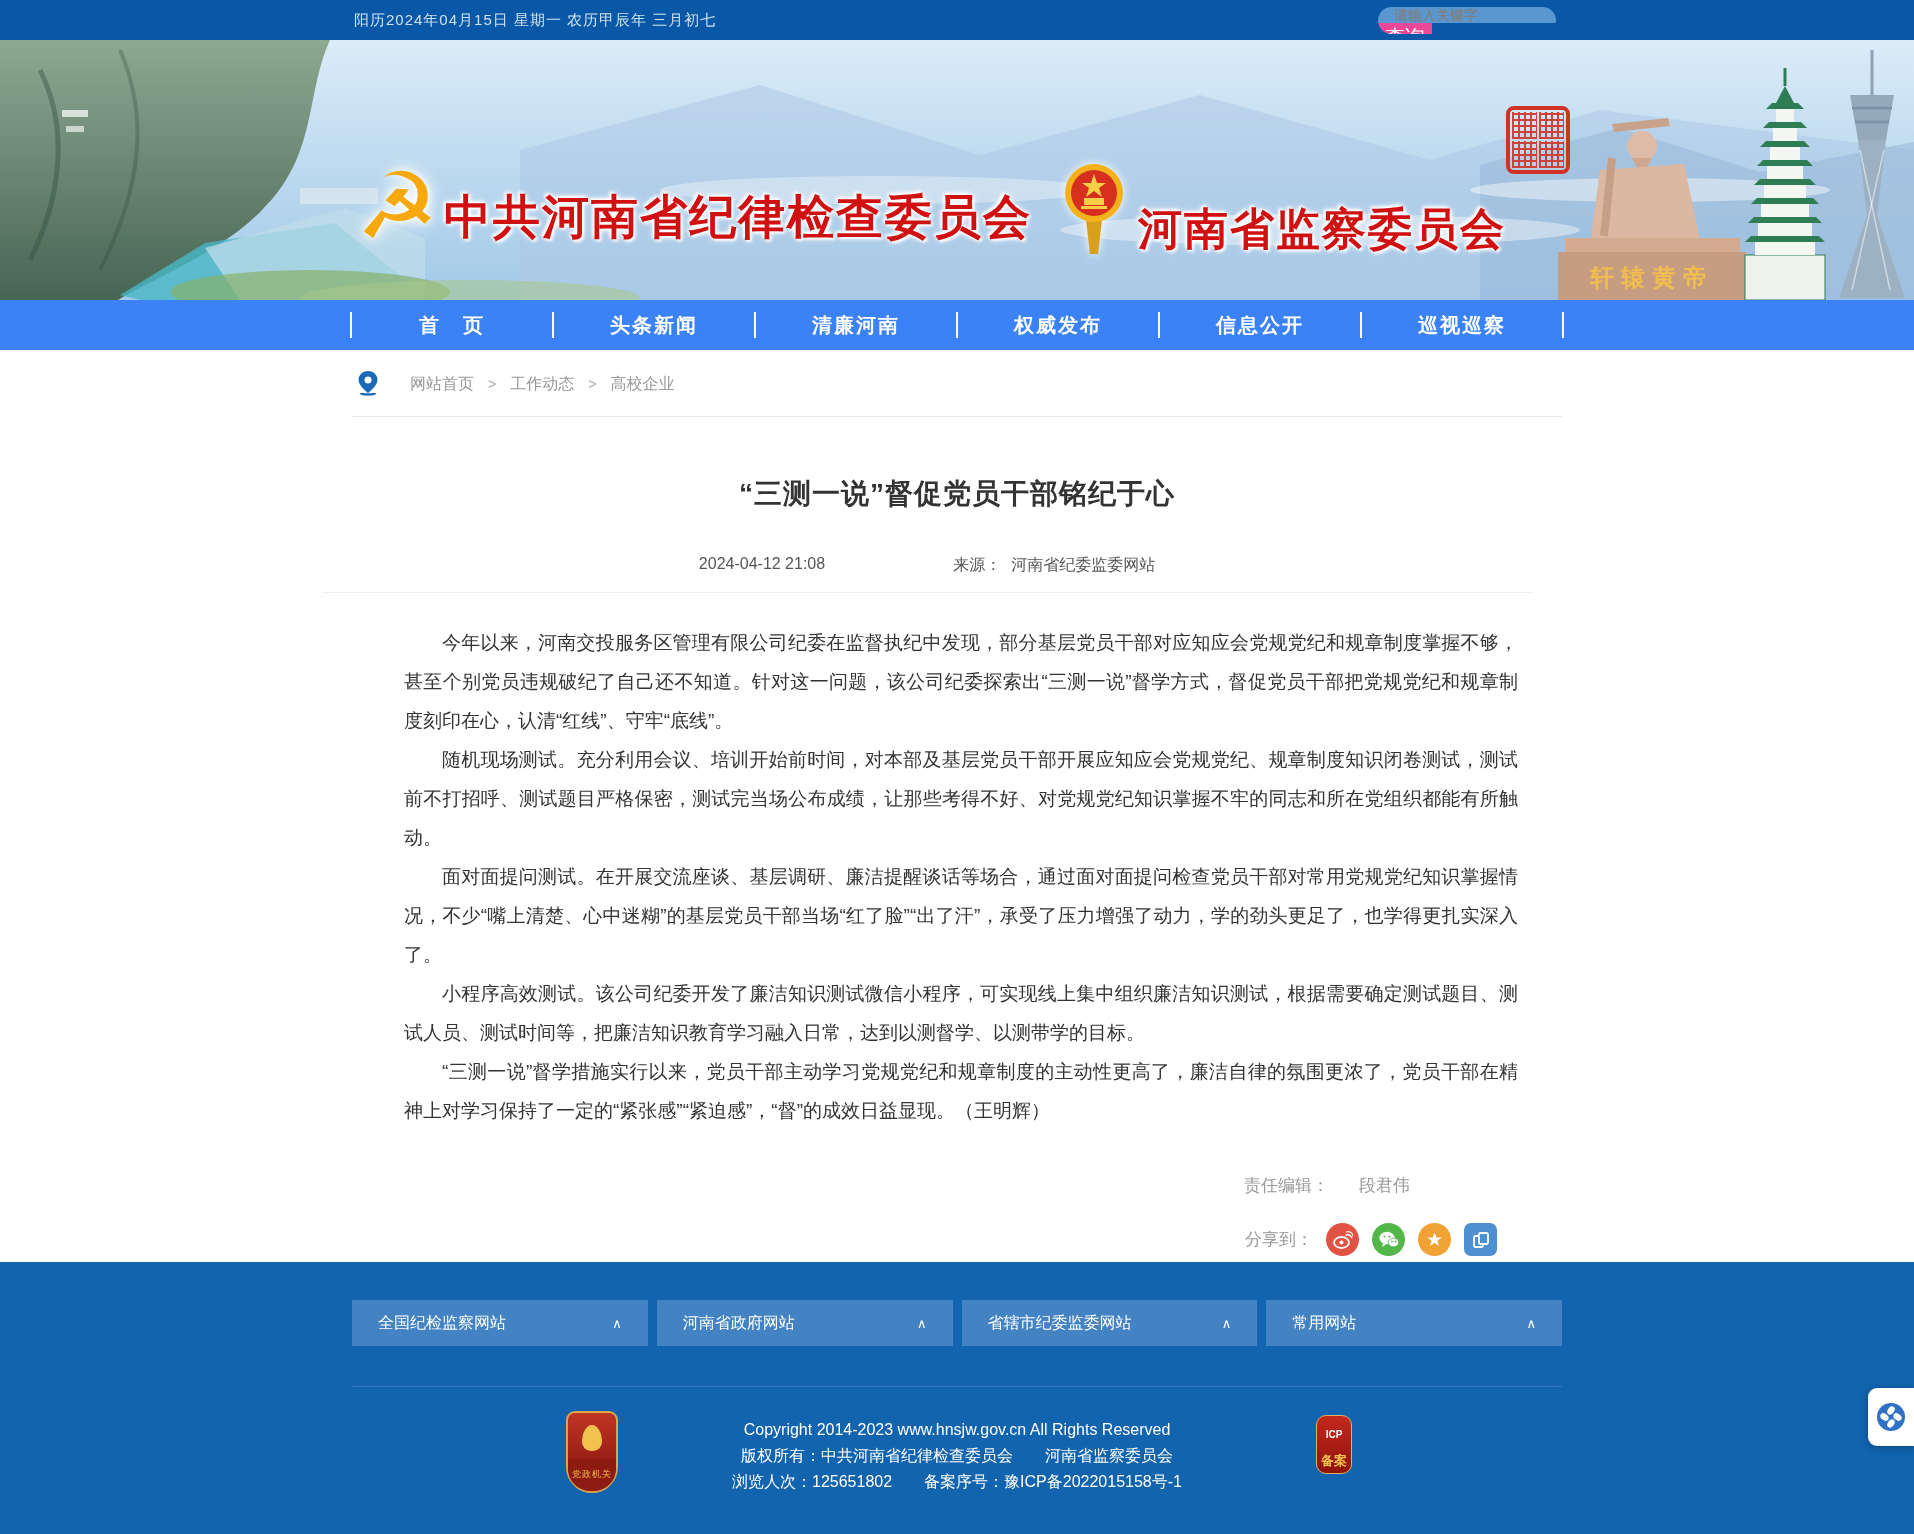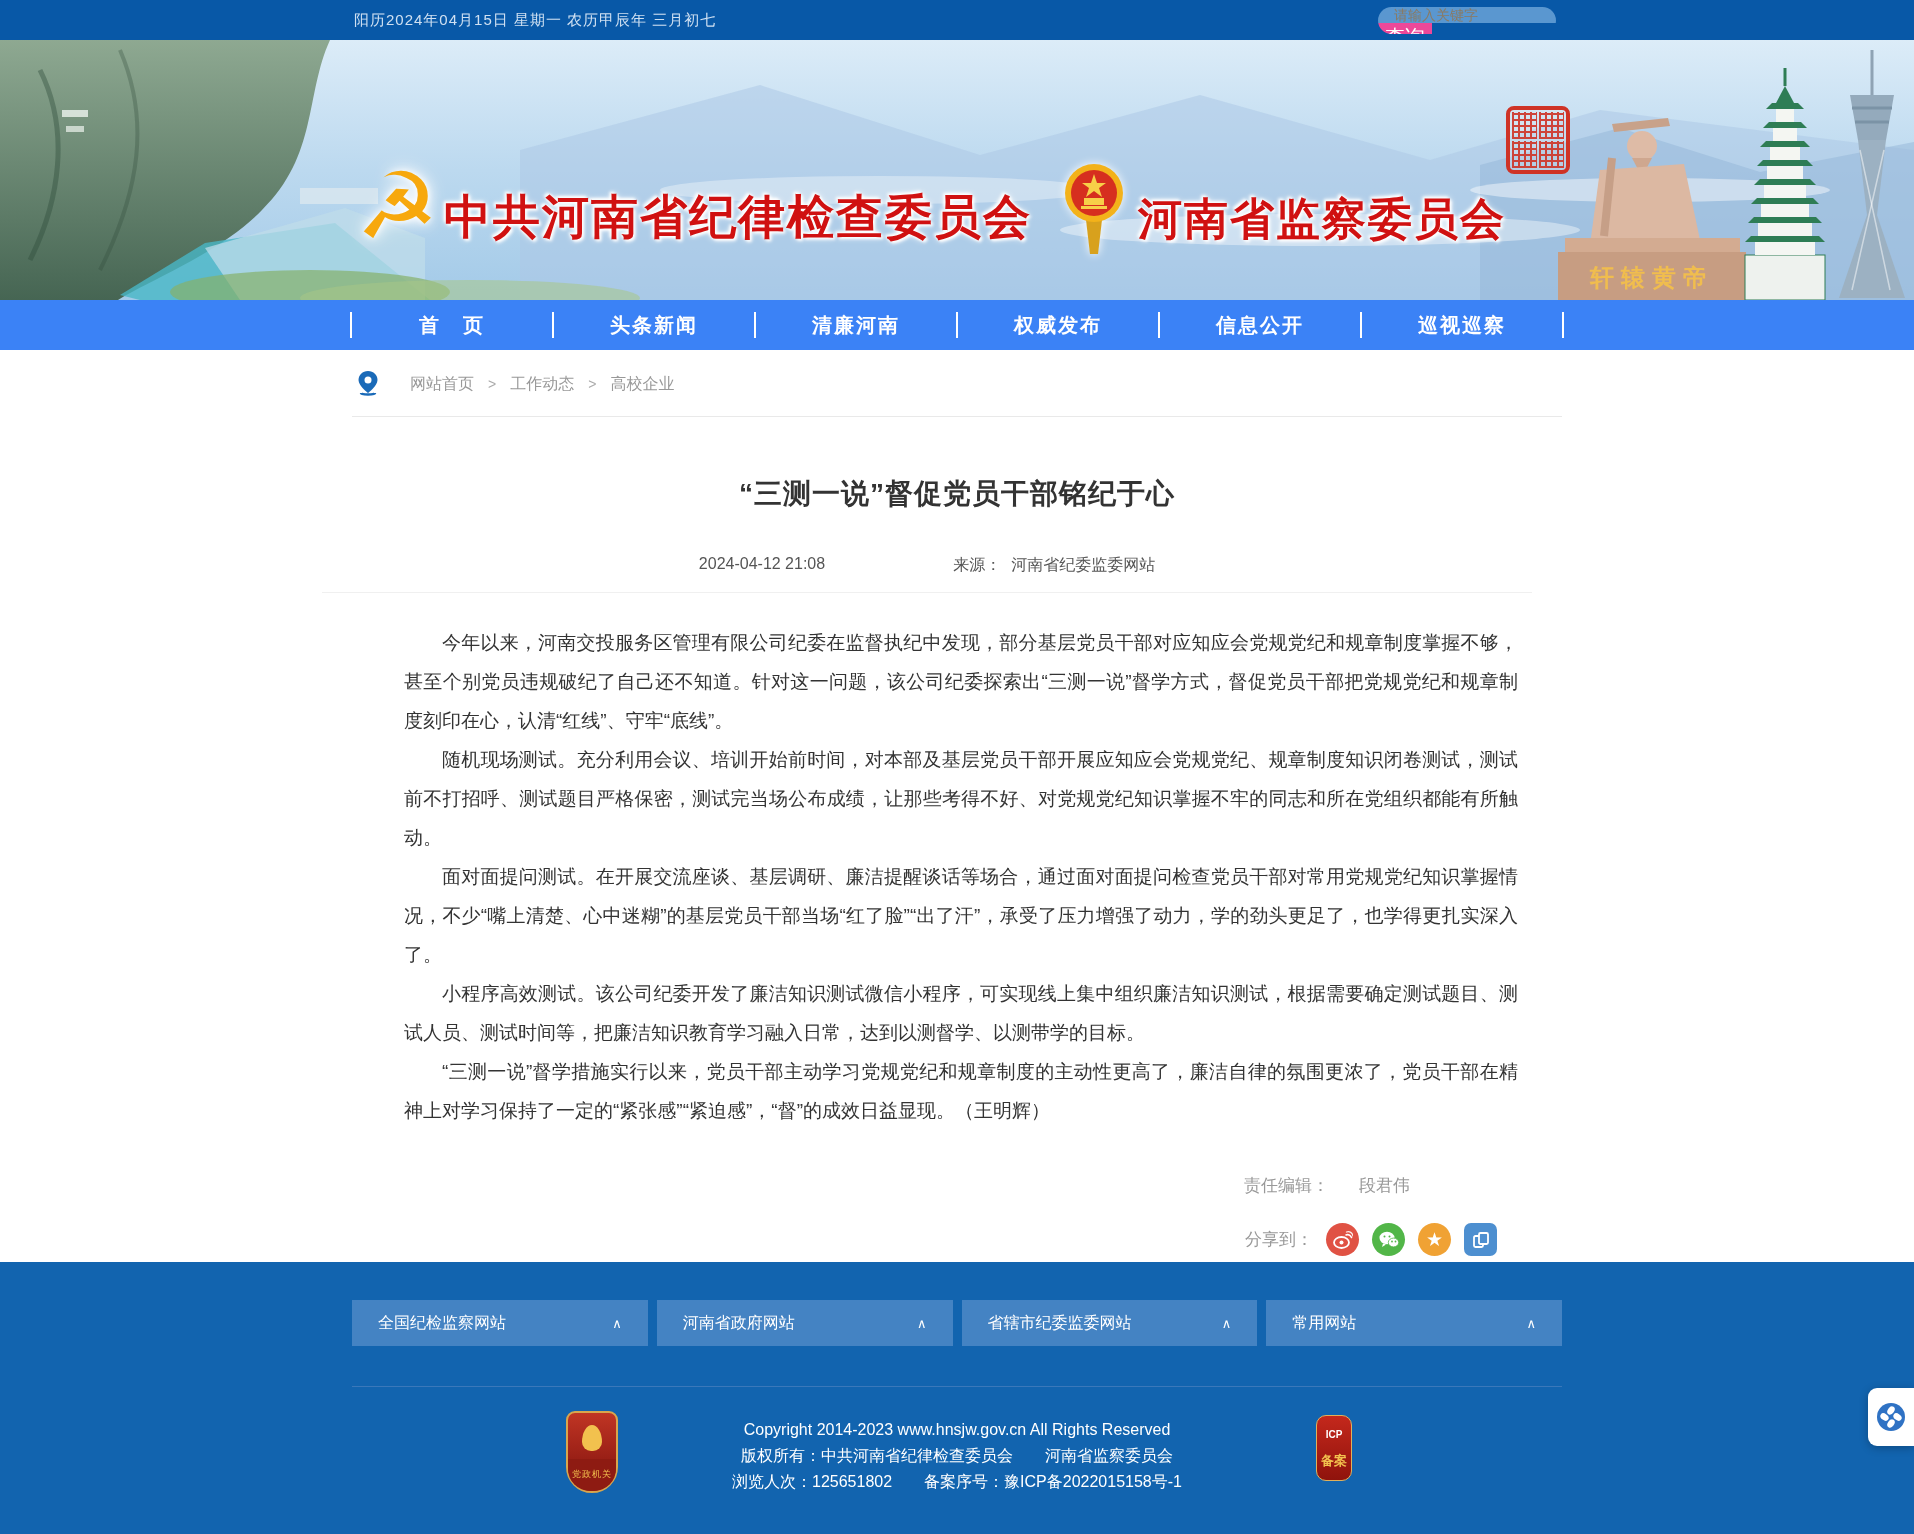--- a/index.html
+++ b/index.html
@@ -28,21 +28,21 @@
   .banner-scene{position:absolute;left:0;top:0;}
   .party-emblem{
     position:absolute;left:356px;top:120px;font-size:92px;line-height:1;
     color:#f7a80d;text-shadow:0 0 6px #fff,0 0 14px #fff,0 0 20px rgba(255,255,255,.9);
   }
   .org-title{
     position:absolute;font-weight:bold;color:#d01111;letter-spacing:2px;white-space:nowrap;
     text-shadow:0 0 3px #fff,0 0 7px #fff,2px 2px 3px rgba(255,255,255,.95),-2px -2px 3px rgba(255,255,255,.95);
   }
   .org1{left:444px;top:146px;font-size:47px;}
-  .org2{left:1138px;top:150px;font-size:44px;}
+  .org2{left:1138px;top:160px;font-size:44px;}
   .nat-emblem{position:absolute;left:1064px;top:122px;filter:drop-shadow(0 0 5px #fff);}
   .seal{
     position:absolute;left:1506px;top:66px;width:52px;height:56px;border:4px solid #cf3326;
     border-radius:8px;background:rgba(252,248,244,.2);display:grid;
     grid-template-columns:1fr 1fr;grid-template-rows:1fr 1fr;padding:2px;gap:2px;
   }
   .seal i{
     display:block;opacity:.9;
     background:
       repeating-linear-gradient(90deg,#cf3326 0 2px,transparent 2px 6px),
@@ -104,21 +104,21 @@
   }
   .badge-gov .flame{
     width:20px;height:26px;margin-bottom:8px;background:#f2c14e;
     border-radius:50% 50% 45% 45%/65% 65% 35% 35%;
   }
   .badge-gov .gov-label{
     width:100%;background:#8e1b12;color:#f2c14e;font-size:9px;text-align:center;
     padding:2px 0 4px 0;border-radius:0 0 22px 22px;letter-spacing:1px;
   }
   .badge-icp{
-    position:absolute;right:210px;top:-2px;width:36px;height:66px;cursor:pointer;
+    position:absolute;right:210px;top:-2px;width:36px;height:59px;cursor:pointer;
     background:linear-gradient(180deg,#c4281c,#8f130c);border-radius:10px;
     display:flex;flex-direction:column;align-items:center;justify-content:space-between;
     padding:6px 0;box-sizing:border-box;border:1px solid #e0b05a;
   }
   .badge-icp .icp-top{color:#fff;font-size:10px;font-weight:bold;}
   .badge-icp .icp-mid{width:14px;height:14px;border-radius:50%;background:radial-gradient(circle at 50% 40%,#f2e39a,#6f8c3a);}
   .badge-icp .icp-bot{color:#f2c14e;font-size:13px;font-weight:bold;}
   
   .float-widget{
     position:absolute;right:0;top:1388px;width:46px;height:58px;background:#ffffff;

